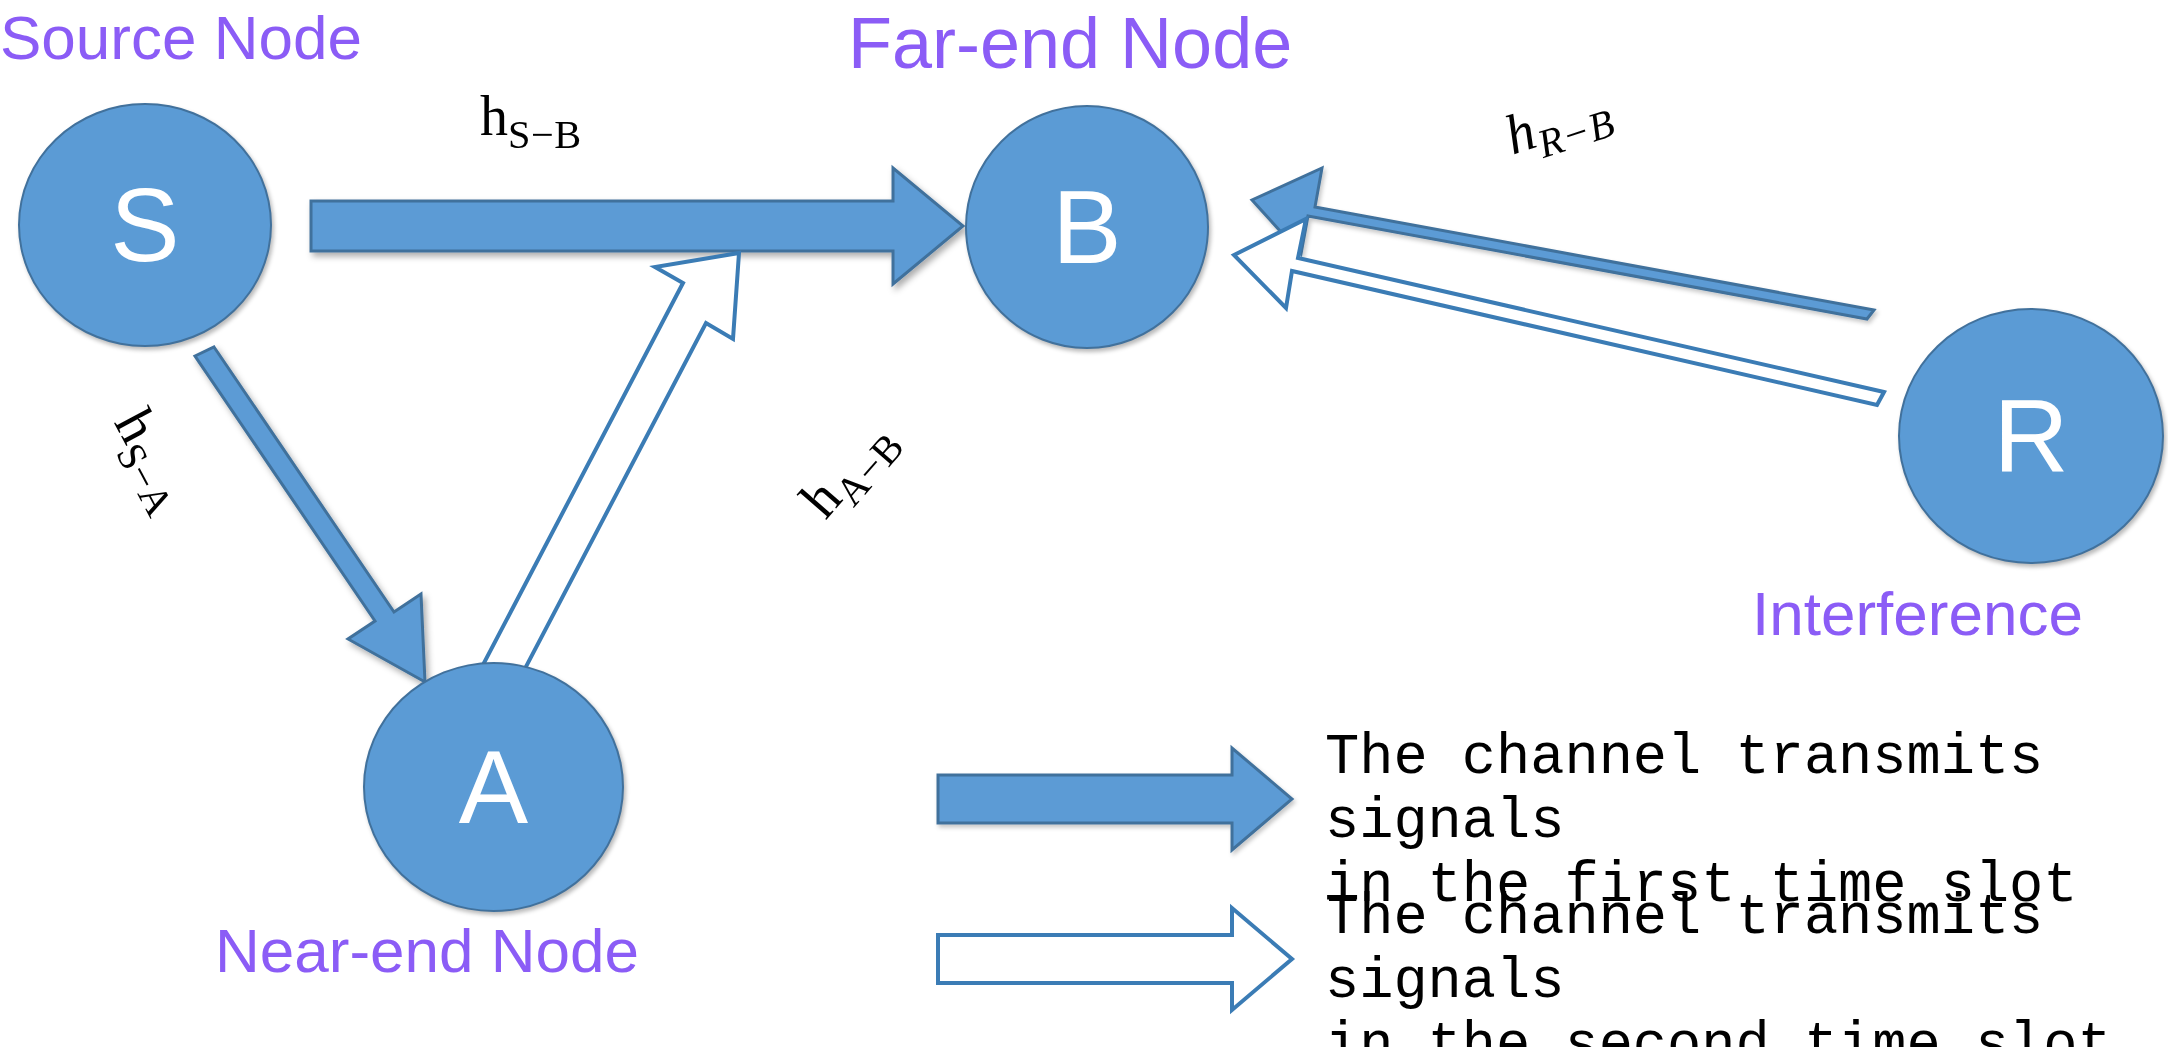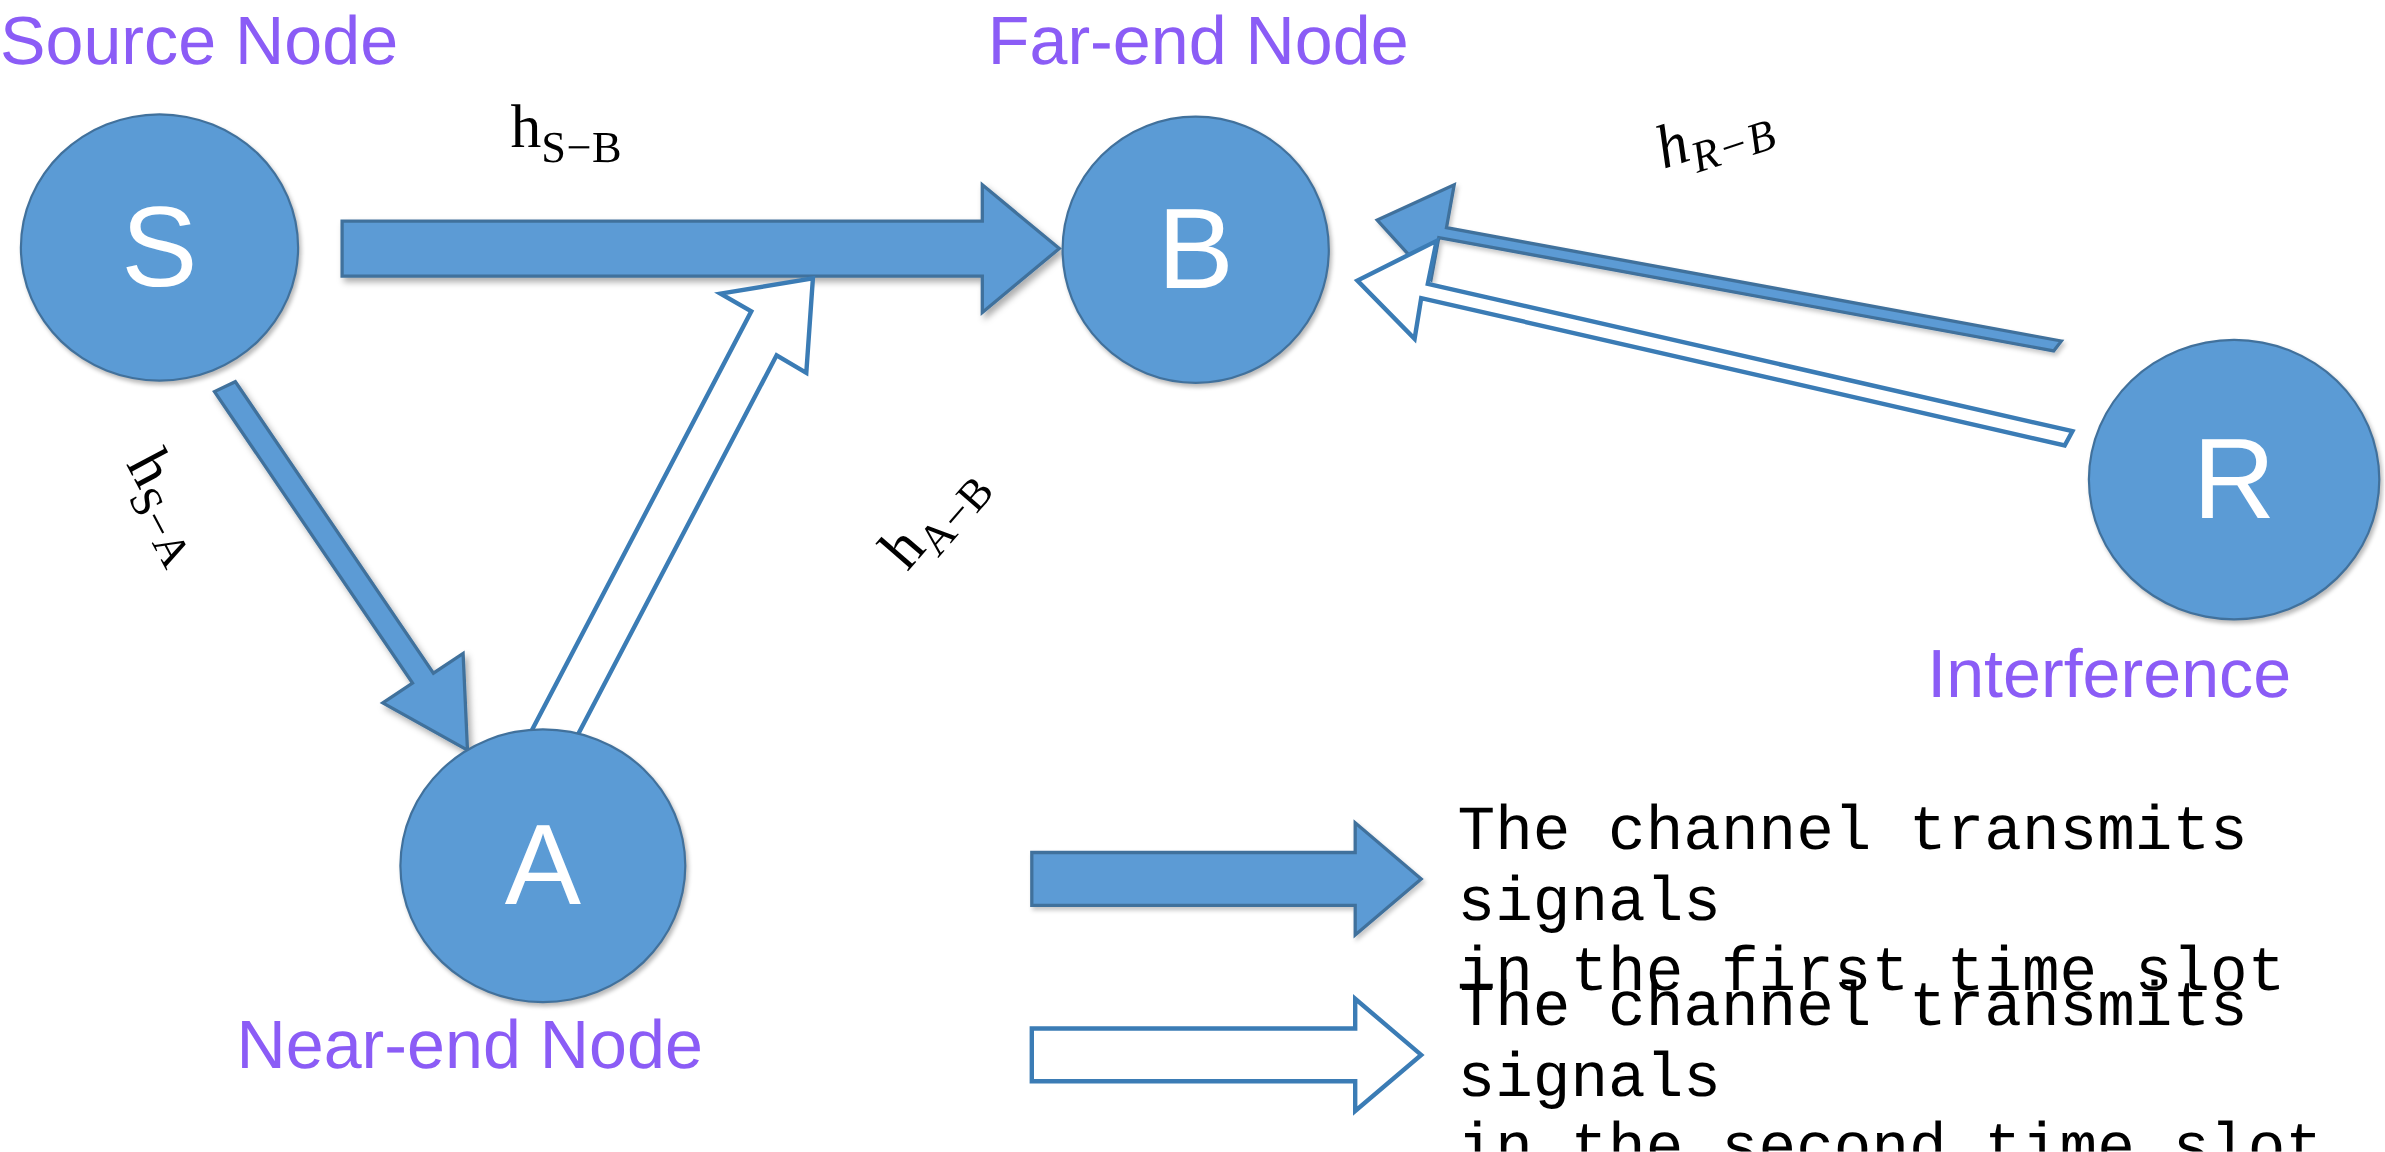--- a/index.html
+++ b/index.html
@@ -33,38 +33,38 @@
 
   
   .txt{
     position:absolute;
     color:#8b5cf6;
     font-family:Liberation Sans, sans-serif;
     white-space:nowrap;
     user-select:none;
   }
   #label-source   {left:0px;    top:2px;   font-size:62px;}
-  #label-farend   {left:898px;  top:2px;   font-size:62px;}
+  #label-farend   {left:848px;  top:2px;   font-size:72px;}
   #label-nearend  {left:215px;  top:915px; font-size:62px;}
   #label-interf   {left:1752px; top:578px; font-size:62px;}
 
   
   .mathlab{
     position:absolute;
     color:#000000;
     font-family:"Liberation Serif", serif;
     font-size:56px;
     white-space:nowrap;
     user-select:none;
     line-height:1;
   }
   .mathlab .sub{font-size:0.72em; vertical-align:-0.32em; letter-spacing:0.5px;}
   .mathlab.italic{font-style:italic;}
 
-  #gain-sb{left:464px;  top:88px;}
+  #gain-sb{left:480px;  top:88px;}
   #gain-rb{left:1498px; top:110px; transform:rotate(-18deg); transform-origin:left top;}
   #gain-sa{left:155px;  top:400px; transform:rotate(62deg);  transform-origin:left top;}
   #gain-ab{left:790px;  top:490px; transform:rotate(-49deg); transform-origin:left top;}
 
   
   #legend{position:absolute;left:930px;top:735px;width:1238px;height:312px;}
   .legend-row{position:absolute;left:0;width:1238px;height:150px;}
   #legend-row-1{top:0px;}
   #legend-row-2{top:160px;}
   .legend-text{

